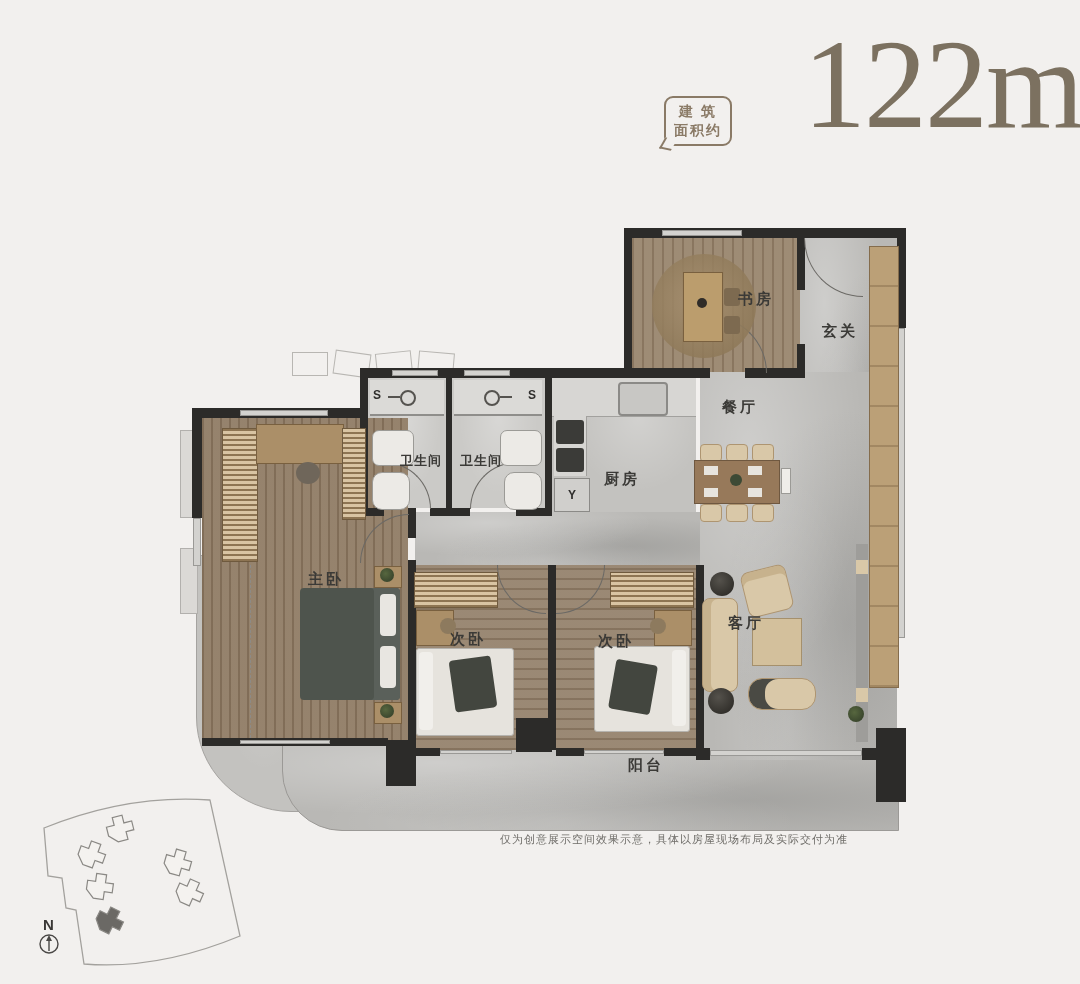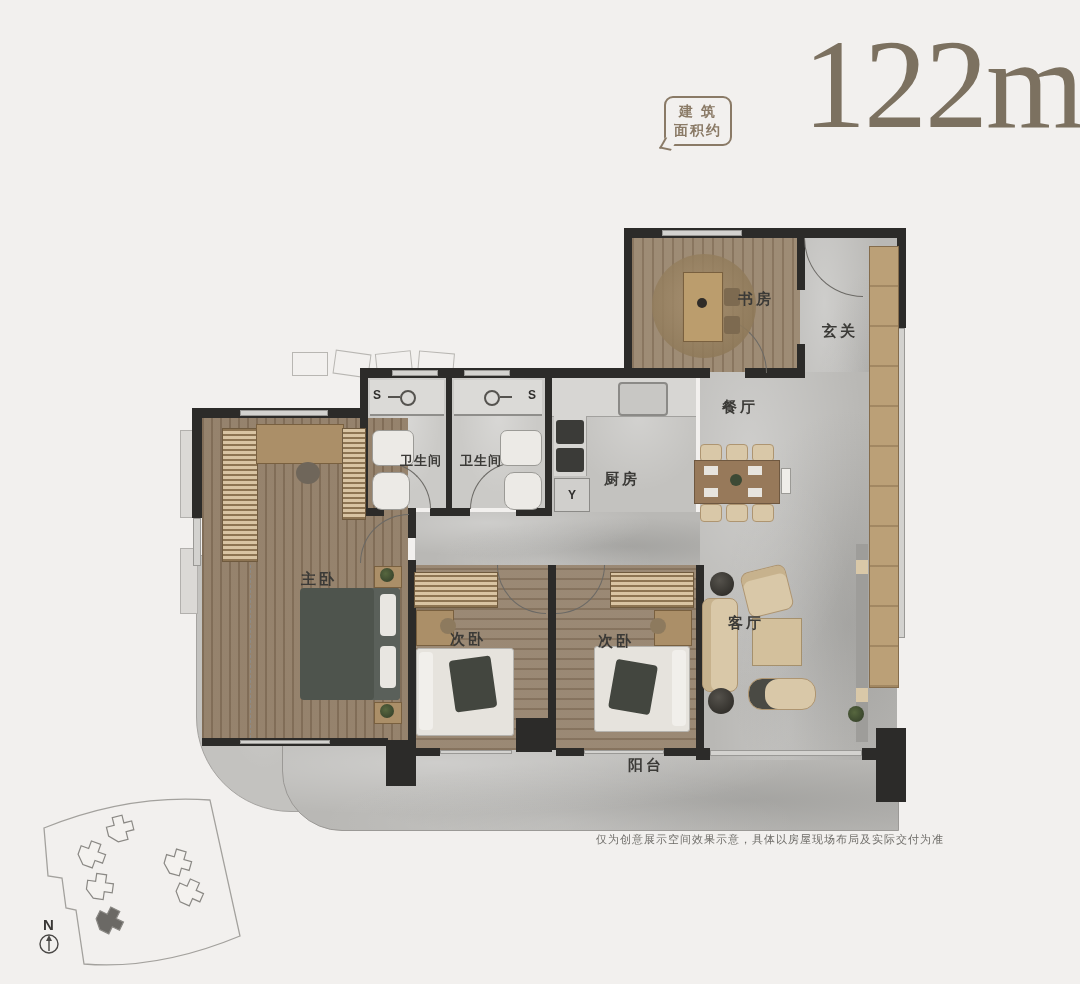--- a/index.html
+++ b/index.html
@@ -33,21 +33,21 @@
   .woodfurn{background:#ab8f68;border:1px solid #79603f;}
   .beige{background:#d9c8a8;border:1px solid #ae9571;}
   .white-f{background:#eceae6;border:1px solid #9b9a96;border-radius:7px;}
   .darkpad{background:#3b3b38;border-radius:3px;}
   .plant{background:radial-gradient(circle at 40% 40%,#57673f,#2f3a26);border-radius:50%;}
   .round-dark{background:radial-gradient(circle at 40% 35%,#55524c,#262420);border-radius:50%;}
   
   .lbl{position:absolute;color:#3b3a37;font-size:15px;letter-spacing:3px;white-space:nowrap;font-weight:bold;}
   .lbl.sm{font-size:13px;letter-spacing:1px;}
   .marker{position:absolute;color:#2f2e2c;font-size:12px;font-weight:bold;}
-  .disclaimer{position:absolute;left:500px;top:832px;width:540px;text-align:center;font-size:11px;color:#6f6d69;letter-spacing:1px;}
+  .disclaimer{position:absolute;left:500px;top:832px;width:540px;text-align:left;font-size:11px;color:#6f6d69;letter-spacing:1px;}
   .sketch-row{position:absolute;display:flex;gap:6px;}
   .sketch-box{width:34px;height:22px;border:1px solid #b8b6b2;background:transparent;}
 </style>
 </head>
 <body>
 
 <div id="stage">
 
   <div class="area-bubble">
     <span>建 筑</span>
@@ -206,21 +206,21 @@
   <div class="abs" style="left:856px;top:560px;width:12px;height:14px;background:#d9c8a8;"></div>
   <div class="abs" style="left:856px;top:688px;width:12px;height:14px;background:#d9c8a8;"></div>
   <div class="plant abs" style="left:848px;top:706px;width:16px;height:16px;"></div>
 
   <span class="lbl" style="left:738px;top:290px;">书房</span>
   <span class="lbl" style="left:822px;top:322px;">玄关</span>
   <span class="lbl" style="left:722px;top:398px;">餐厅</span>
   <span class="lbl" style="left:604px;top:436px;margin-top:34px;">厨房</span>
   <span class="lbl sm" style="left:400px;top:452px;">卫生间</span>
   <span class="lbl sm" style="left:460px;top:452px;">卫生间</span>
-  <span class="lbl" style="left:301px;top:570px;">主卧</span>
+  <span class="lbl" style="left:308px;top:570px;">主卧</span>
   <span class="lbl" style="left:450px;top:630px;">次卧</span>
   <span class="lbl" style="left:598px;top:632px;">次卧</span>
   <span class="lbl" style="left:728px;top:614px;">客厅</span>
   <span class="lbl" style="left:628px;top:756px;">阳台</span>
 
   <svg class="abs" style="left:28px;top:778px;" width="220" height="200" viewBox="0 0 220 200">
     <path d="M16,50 Q100,16 182,22 L212,158 Q130,192 56,186 L48,132 L38,130 L34,100 L20,98 Z" fill="none" stroke="#a3a19d" stroke-width="1.3"></path>
     <g stroke="#8a8884" stroke-width="1.2" fill="#f4f2ef">
       <path transform="translate(64,76) rotate(20)" d="M-13,-4 L-5,-4 L-5,-12 L5,-12 L5,-4 L13,-4 L13,5 L5,5 L5,13 L-5,13 L-13,5 Z"></path>
       <path transform="translate(92,50) rotate(-14)" d="M-13,-4 L-5,-4 L-5,-12 L5,-12 L5,-4 L13,-4 L13,5 L5,5 L5,13 L-5,13 L-13,5 Z"></path>

